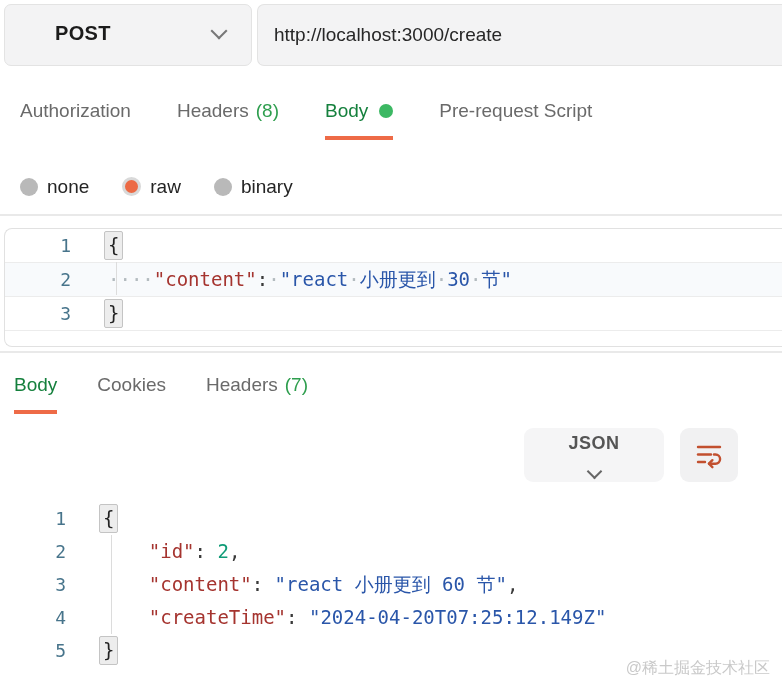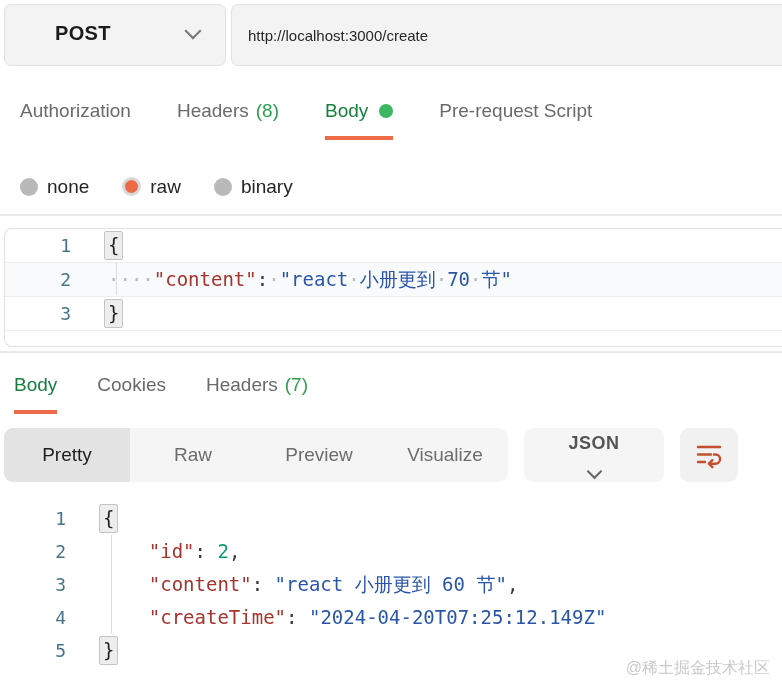--- a/index.html
+++ b/index.html
@@ -4,30 +4,30 @@
 <style>
   html,body{margin:0;padding:0;}
   body{
     width:782px;height:686px;position:relative;overflow:hidden;
     background:#fff;font-family:"Liberation Sans",sans-serif;
     -webkit-font-smoothing:antialiased;
   }
   
   .topbar{position:absolute;top:4px;left:4px;right:0;height:62px;display:flex;gap:5px;}
   .method-box{
-    width:222px;flex:none;background:#f3f3f4;border:1px solid #e3e3e3;border-radius:7px;
+    width:248px;flex:none;background:#f3f3f4;border:1px solid #e3e3e3;border-radius:7px;
     display:flex;align-items:center;justify-content:space-between;
     padding:0 26px 4px 50px;box-sizing:border-box;cursor:pointer;
   }
   .method-label{font-weight:700;font-size:20px;color:#1b1b1b;letter-spacing:.3px;}
   .chev{width:10px;height:10px;border-right:2px solid #777;border-bottom:2px solid #777;
     transform:rotate(45deg);margin-top:-5px;flex:none;}
   .url-box{
     flex:1;background:#f3f3f4;border:1px solid #e3e3e3;border-right:none;border-radius:7px 0 0 7px;
-    display:flex;align-items:center;padding:0 16px;font-size:15px;color:#272727;
+    display:flex;align-items:center;padding:0 16px;font-size:19px;color:#272727;
   }
   
   .tabs{position:absolute;display:flex;overflow:hidden;white-space:nowrap;}
   #req-tabs{top:86px;left:20px;right:0;height:54px;gap:46px;}
   #res-tabs{top:360px;left:14px;right:0;height:54px;gap:40px;}
   .tab{display:flex;align-items:center;font-size:19px;color:#6a6a6a;height:100%;
     border-bottom:4px solid transparent;box-sizing:border-box;cursor:pointer;}
   .tab.active{color:#15803d;border-bottom-color:#ee6b47;}
   .tab-count{color:#2e9e4e;margin-left:7px;}
   .tab-dot{width:14px;height:14px;border-radius:50%;background:#3cb863;margin-left:11px;}
@@ -123,21 +123,21 @@
 <div class="sep" id="sep1"></div>
 
 <div class="editor" id="req-editor">
   <div class="indent-guide" style="top:33px;height:33px;"></div>
 <div class="code-row">
       <div class="gutter">1</div>
       <div class="code"><span class="fold-box">{</span></div>
     </div>
     <div class="code-row active">
       <div class="gutter">2</div>
-      <div class="code"><span class="tok-ws">····</span><span class="tok-key">"content"</span><span class="tok-punc">:</span><span class="tok-ws">·</span><span class="tok-str">"react</span><span class="tok-ws">·</span><span class="tok-str">小册更到</span><span class="tok-ws">·</span><span class="tok-str">70</span><span class="tok-ws">·</span><span class="tok-str">节"</span></div>
+      <div class="code"><span class="tok-ws">····</span><span class="tok-key">"content"</span><span class="tok-punc">:</span><span class="tok-ws">·</span><span class="tok-str">"react</span><span class="tok-ws">·</span><span class="tok-str">小册更到</span><span class="tok-ws">·</span><span class="tok-str">30</span><span class="tok-ws">·</span><span class="tok-str">节"</span></div>
     </div>
     <div class="code-row">
       <div class="gutter">3</div>
       <div class="code"><span class="fold-box">}</span></div>
     </div>
   </div>
 
 <div class="sep" id="sep2"></div>
 
 <div class="tabs" id="res-tabs">
@@ -147,26 +147,20 @@
     <div class="tab">
       <span class="tab-label">Cookies</span>
     </div>
     <div class="tab">
       <span class="tab-label">Headers</span>
       <span class="tab-count">(7)</span>
     </div>
   </div>
 
 <div id="res-toolbar">
-  <div id="seg-control">
-      <div class="seg active">Pretty</div>
-      <div class="seg">Raw</div>
-      <div class="seg">Preview</div>
-      <div class="seg">Visualize</div>
-    </div>
   <div id="json-btn">
     <span>JSON</span>
     <span class="chev"></span>
   </div>
   <div id="wrap-btn">
     <svg width="30" height="28" viewBox="0 0 30 28">
       <g stroke="#c2502f" stroke-width="2.4" fill="none" stroke-linecap="round" stroke-linejoin="round">
         <path d="M4 6h22"></path>
         <path d="M4 13.5h13"></path>
         <path d="M4 21h7"></path>

